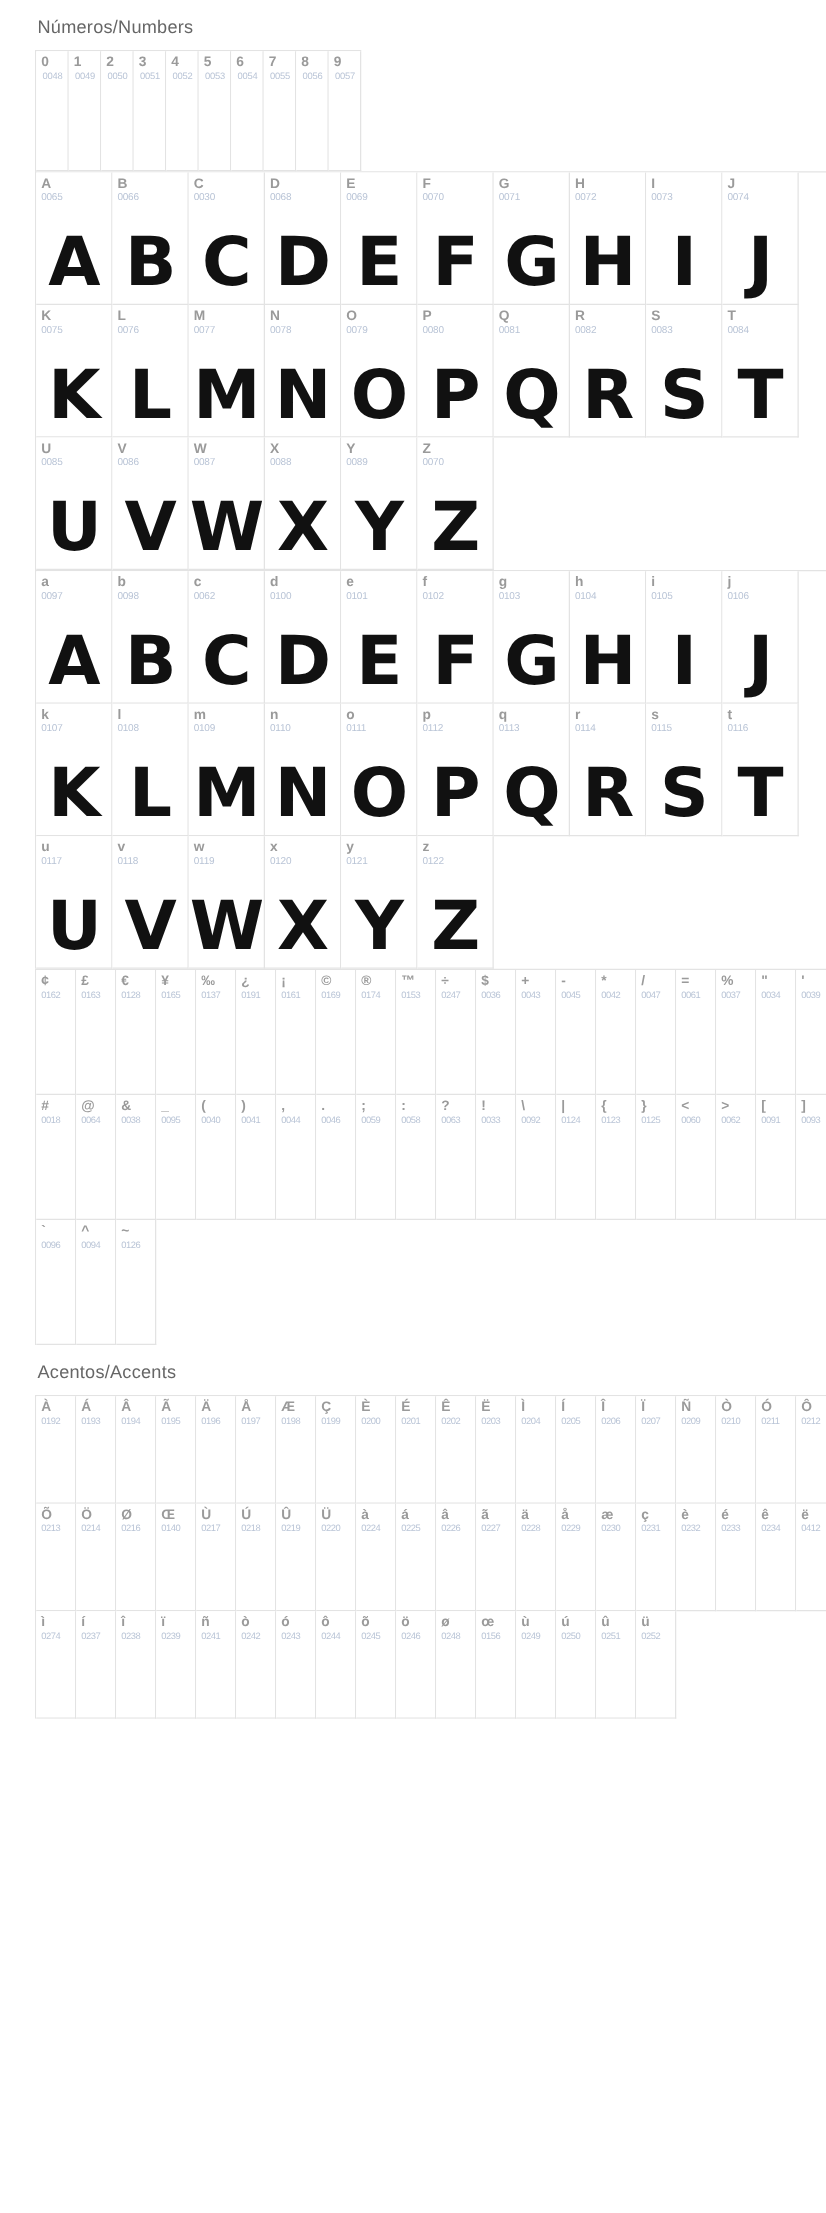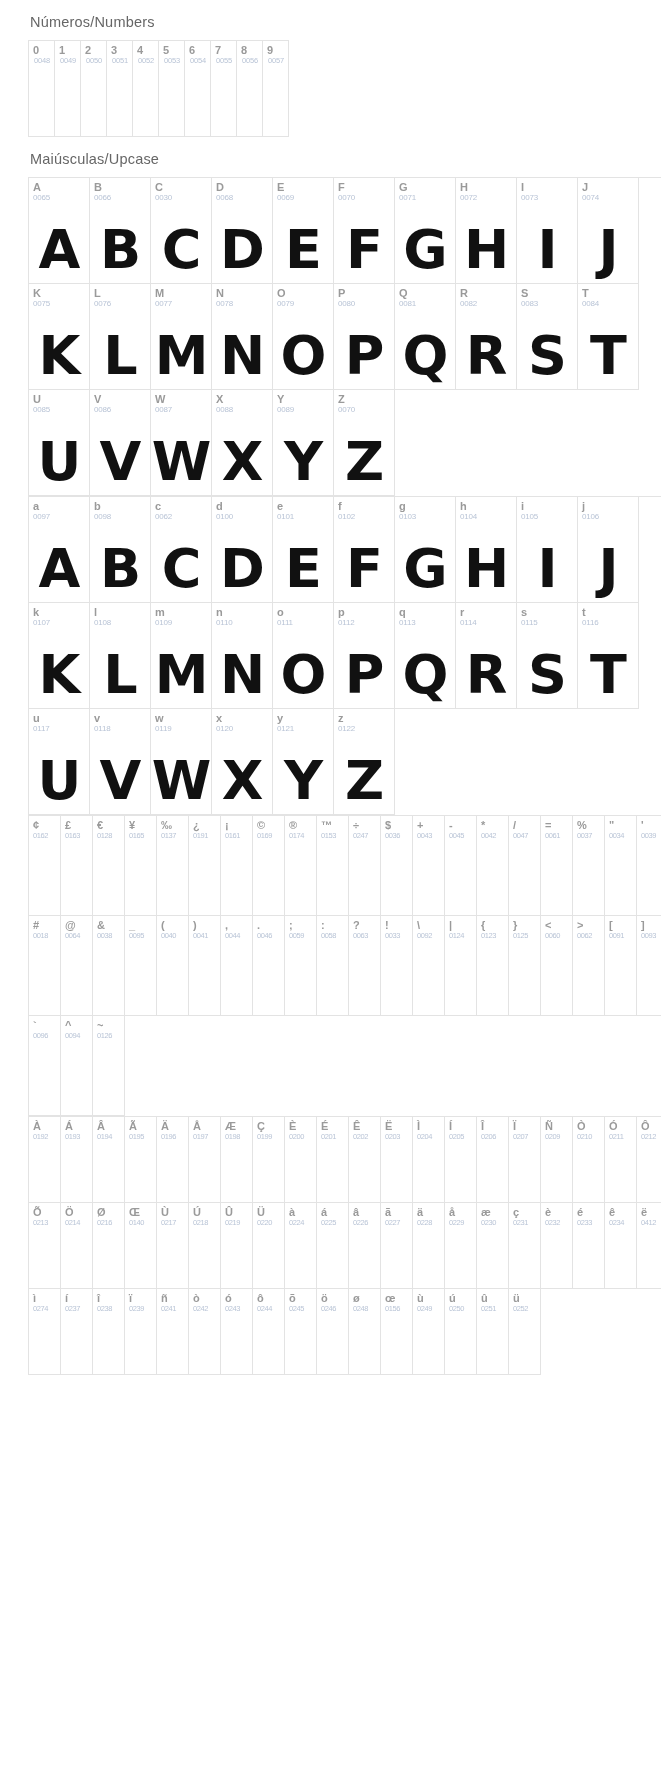--- a/index.html
+++ b/index.html
@@ -146,21 +146,20 @@
           <span class="code">0056</span>
         </div>
       </div>
       <div class="cell">
         <div class="meta">
           <span class="ch">9</span>
           <span class="code">0057</span>
         </div>
       </div>
     </div>
-    <h2 class="section-title">Maiúsculas/Upcase</h2>
     <div class="grid alpha">
       <div class="cell">
         <div class="meta">
           <span class="ch">A</span>
           <span class="code">0065</span>
         </div>
         <span class="glyph">A</span>
       </div>
       <div class="cell">
         <div class="meta">
@@ -775,20 +774,21 @@
           <span class="code">0094</span>
         </div>
       </div>
       <div class="cell">
         <div class="meta">
           <span class="ch">~</span>
           <span class="code">0126</span>
         </div>
       </div>
     </div>
+    <h2 class="section-title">Acentos/Accents</h2>
     <div class="grid acc full">
       <div class="cell">
         <div class="meta">
           <span class="ch">À</span>
           <span class="code">0192</span>
         </div>
       </div>
       <div class="cell">
         <div class="meta">
           <span class="ch">Á</span>

